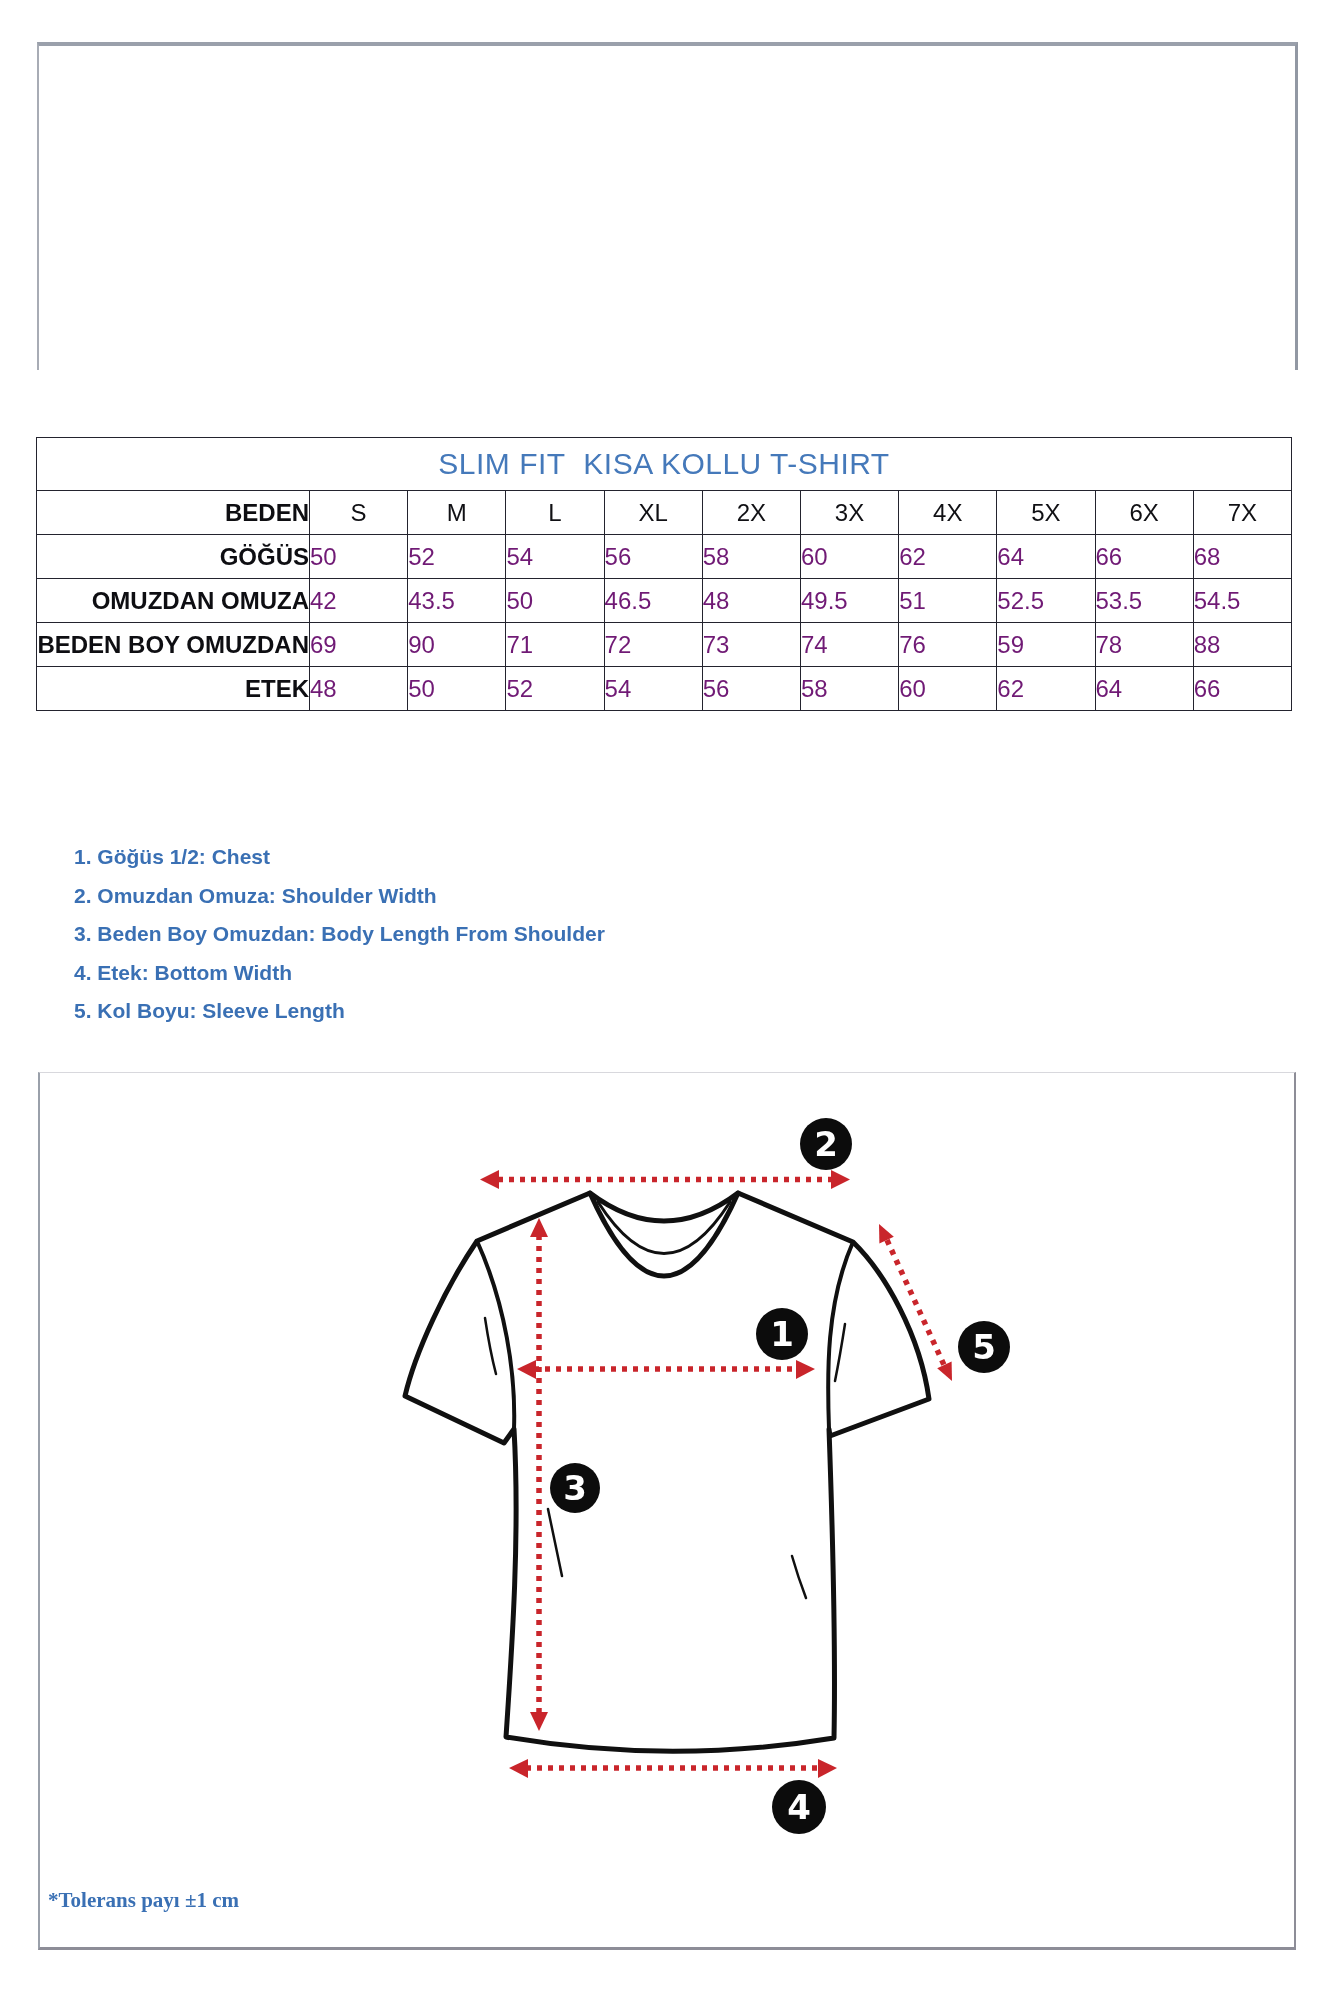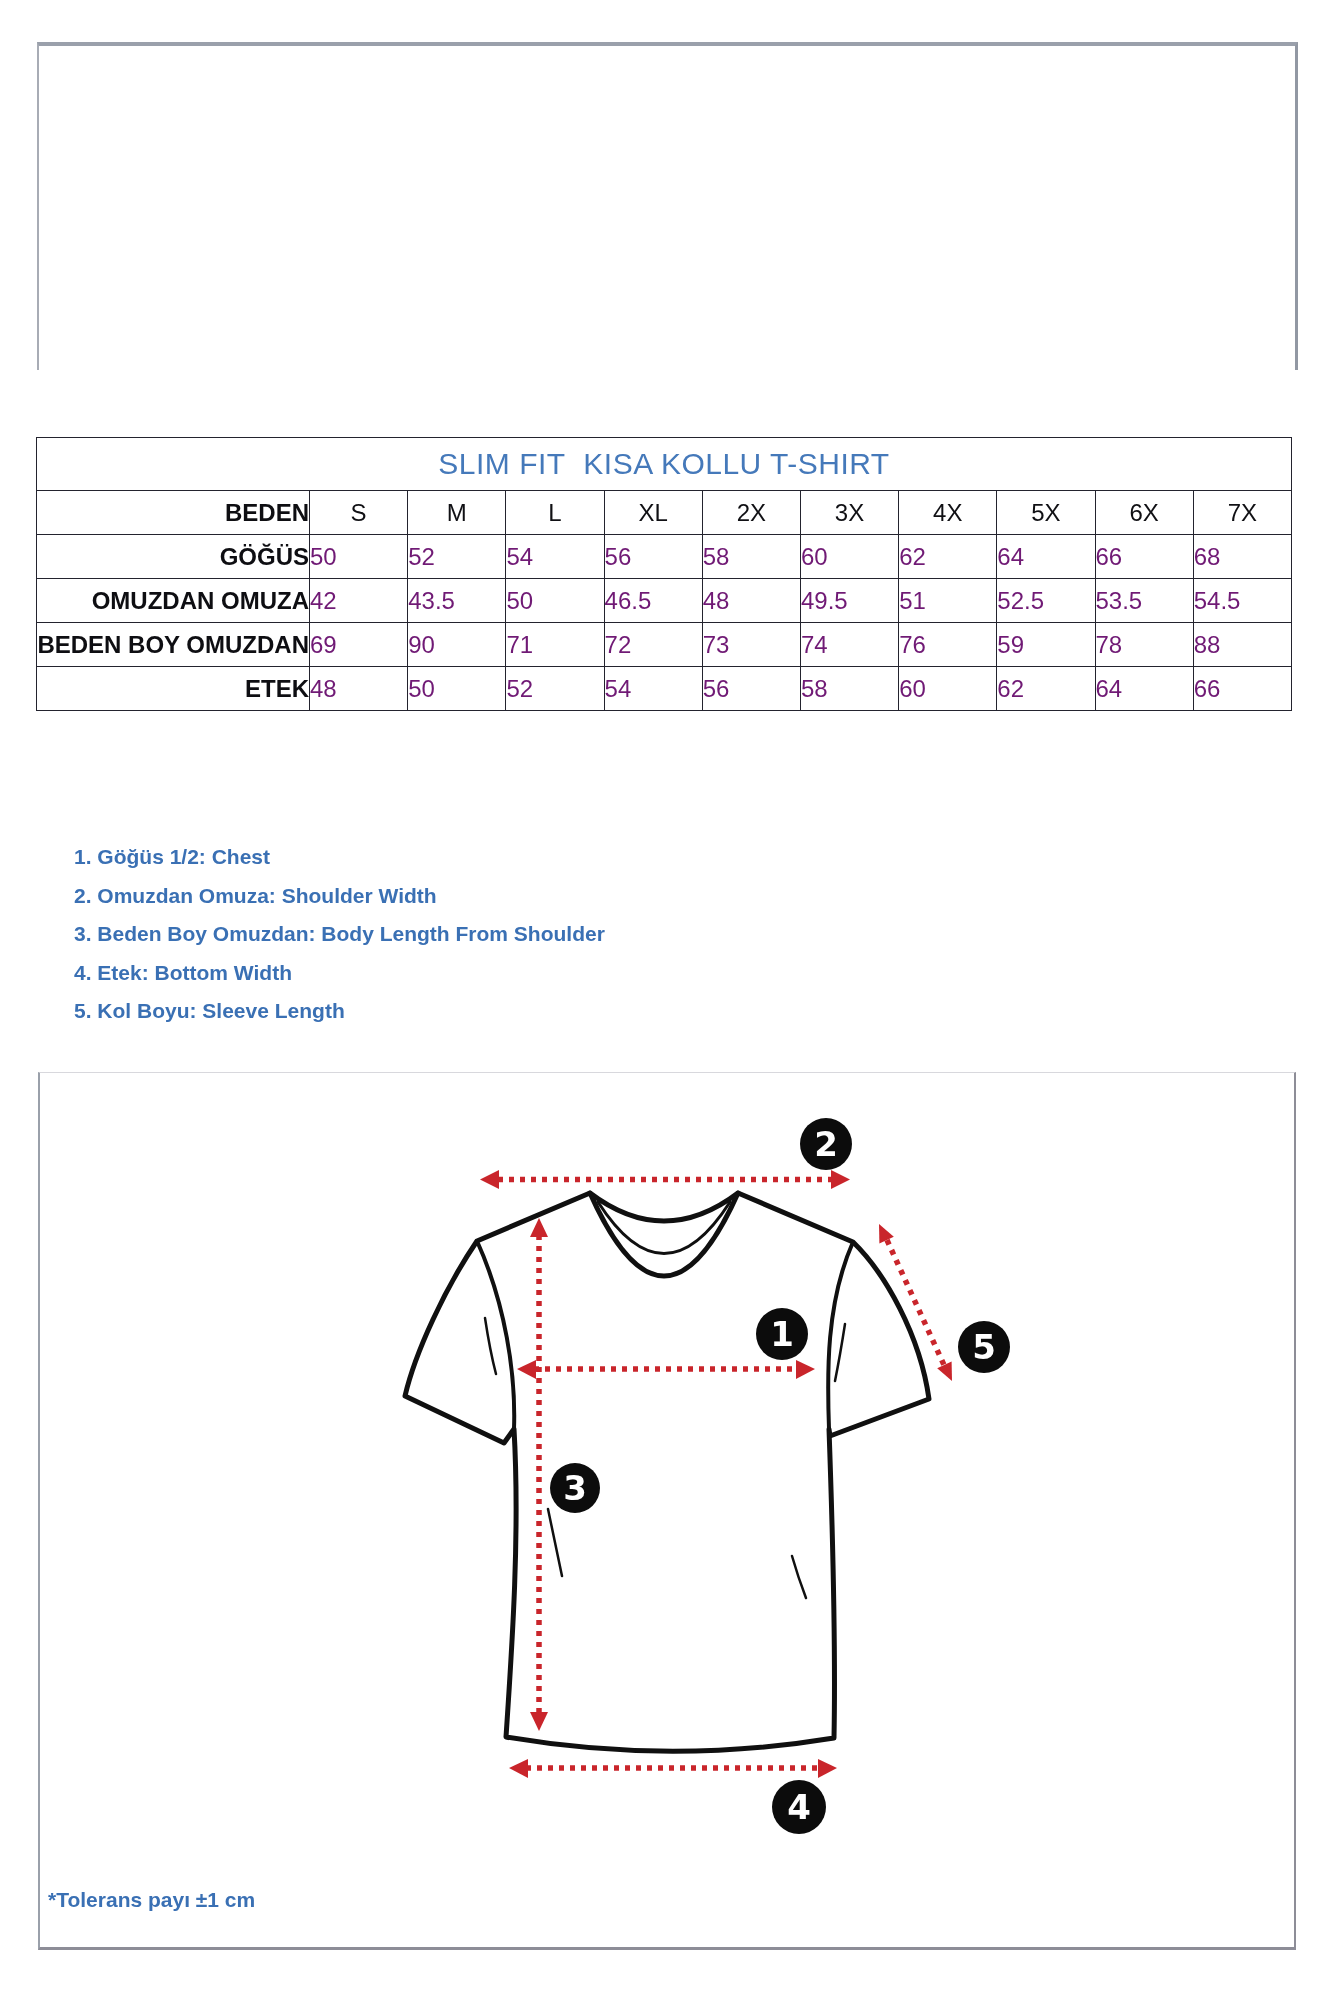--- a/index.html
+++ b/index.html
@@ -45,21 +45,21 @@
   .shirt-line{fill:none;stroke:#101010;stroke-linecap:round;}
   .w4{stroke-width:4;} .w5{stroke-width:5;} .w3{stroke-width:3;} .crease{stroke-width:2.5;}
   .dash{stroke:var(--arrow-red,#c9252b);stroke-width:5.5;fill:none;
         stroke-dasharray:5 6;stroke-linecap:butt;}
   .ah{fill:var(--arrow-red,#c9252b);stroke:none;}
   .marker{fill:var(--marker-black,#0c0c0c);}
   .mnum{font-family:"DejaVu Sans",sans-serif;font-weight:700;font-size:34px;
         fill:#ffffff;text-anchor:middle;}
 
   .tolerance{position:absolute;left:48px;top:1888px;font-size:21px;font-weight:700;
-    color:var(--accent-blue-text,#3a70b4);}
+    color:var(--accent-blue-text,#3a70b4);font-family:Liberation Serif, serif;}
 </style>
 </head>
 <body>
 
 <div class="page">
 
   <div class="top-frame"></div>
 
   <table class="size-table">
     <colgroup>

